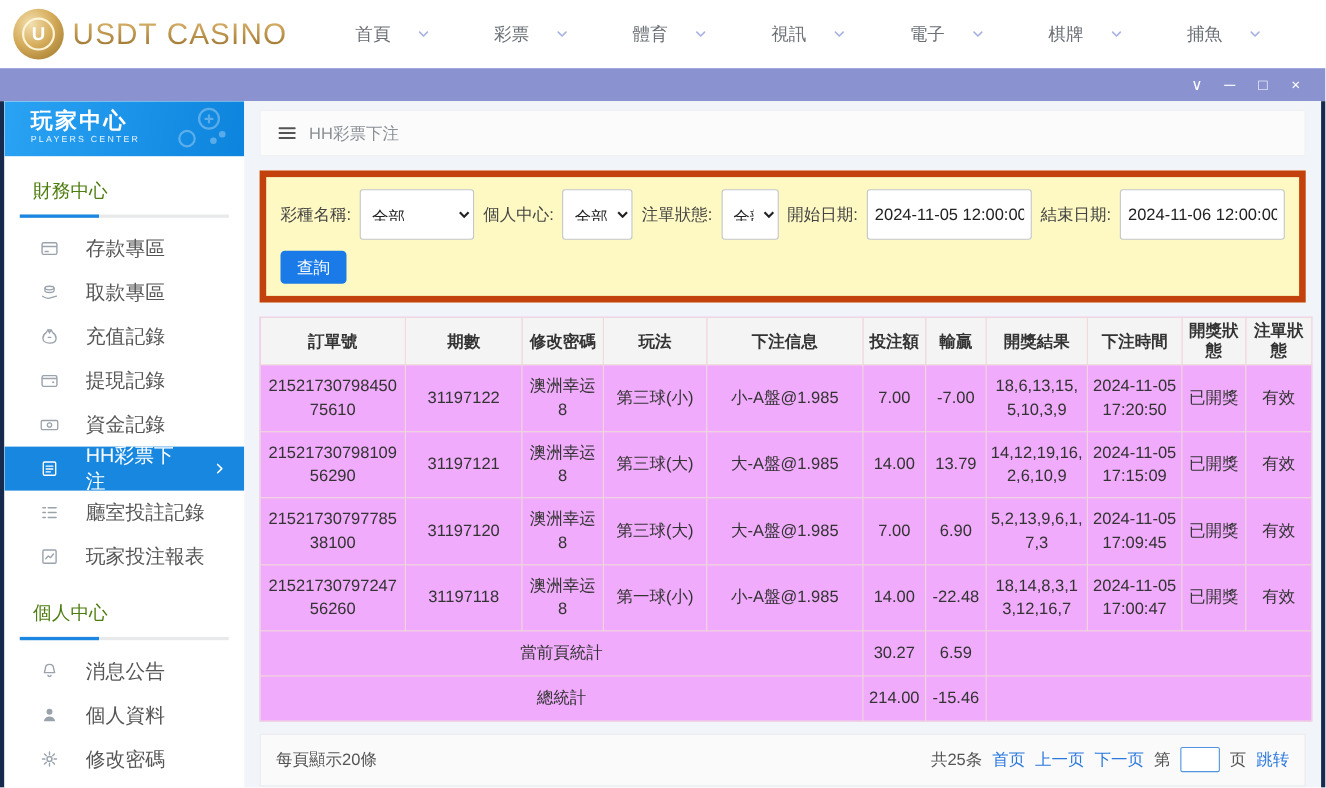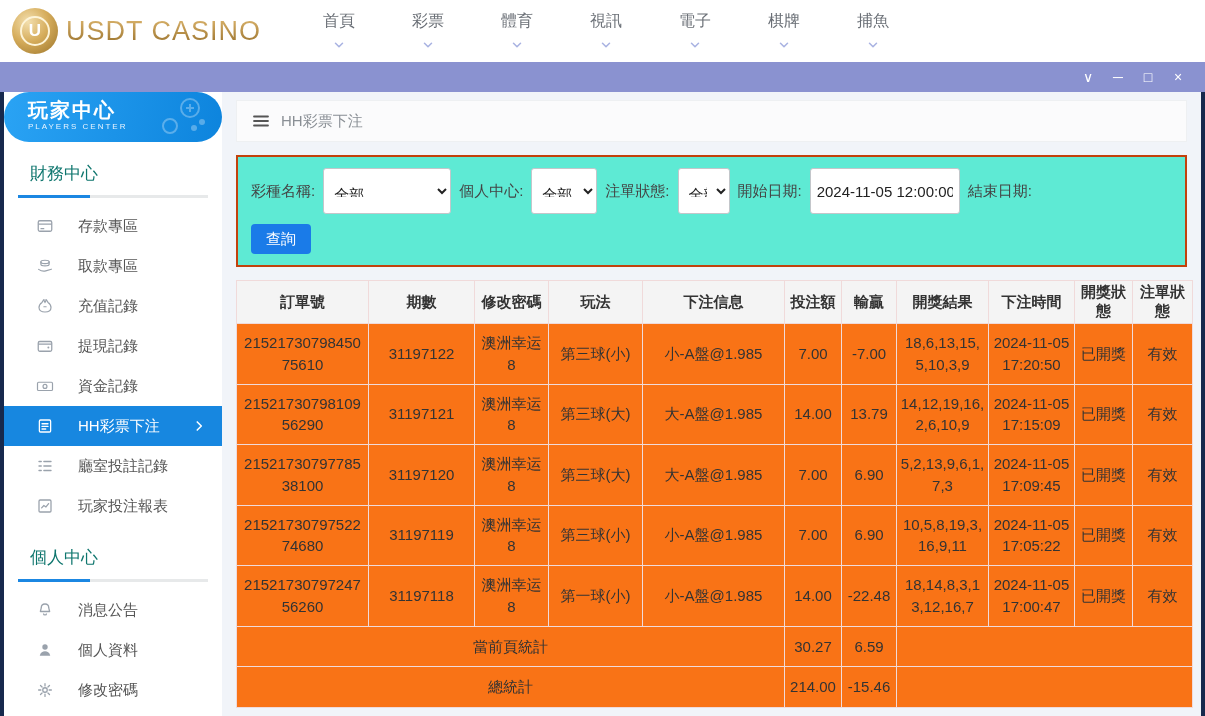--- a/index.html
+++ b/index.html
@@ -12,73 +12,73 @@
   .coin { width:46px; height:46px; border-radius:50%;
           background:radial-gradient(circle at 35% 30%, #f3dfae, #d6ad5c 45%, #9a7227 100%);
           display:flex; align-items:center; justify-content:center; }
   .coin-inner { width:30px; height:30px; border-radius:50%; border:2px solid #fdf4d8;
           display:flex; align-items:center; justify-content:center;
           color:#fff; font-weight:bold; font-size:17px; }
   .brand { font-size:27px; font-weight:normal; letter-spacing:1px;
           background:linear-gradient(180deg,#d8b169 10%,#9c742f 90%);
           -webkit-background-clip:text; background-clip:text; color:transparent; }
   .mainnav { display:flex; margin-left:62px; gap:57px; }
-  .nav-item { display:flex; align-items:center; gap:6px; cursor:pointer; text-decoration:none;flex-direction:column; }
+  .nav-item { display:flex; align-items:center; gap:23px; cursor:pointer; text-decoration:none; }
   .nav-label { font-size:16px; color:#6a6f76; }
   .chev { width:14px; height:14px; color:#a9b3e2; }
 
   
   .titlebar { height:30px; background:#8a92d0; display:flex; align-items:center;
               justify-content:flex-end; padding-right:14px; gap:4px; }
   .win-btn { color:#fff; font-size:14px; width:26px; height:24px; display:flex;
              align-items:center; justify-content:center; cursor:pointer; }
 
   
   .frame { display:flex; height:624px; border-left:4px solid #17294d; border-right:4px solid #17294d; background:#f1f4f9; }
 
   
   .sidebar { width:218px; background:#fff; flex:none; overflow:hidden; }
   .side-header { height:50px; background:linear-gradient(100deg,#2aa3f4,#0d84dd);
-                 padding:6px 0 0 24px; position:relative; overflow:hidden;border-radius:25px; }
+                 padding:6px 0 0 24px; position:relative; overflow:hidden; }
   .side-header-title { color:#fff; font-size:20px; font-weight:bold; letter-spacing:2px; line-height:24px; }
   .side-header-sub { color:#e8f4ff; font-size:8px; letter-spacing:2px; }
   .pad-art { position:absolute; right:10px; top:4px; width:60px; height:44px; color:#fff; opacity:.3; }
   .side-section { margin-top:20px; }
-  .side-section-title { font-size:17px; color:#0f766e; padding-left:26px; }
+  .side-section-title { font-size:17px; color:#4d7c0f; padding-left:26px; }
   .side-underline { margin:10px 14px 0 14px; height:3px; background:#e7e9ea; position:relative; }
   .side-underline::before { content:""; position:absolute; left:0; top:0; width:72px; height:3px; background:#1b87e2; }
   .menu { list-style:none; padding:8px 0 0 0; }
   .menu-item { height:40px; display:flex; align-items:center; padding-left:32px; gap:24px;
-               font-size:15px; color:#555; cursor:pointer; }
+               font-size:18px; color:#555; cursor:pointer; }
   .menu-item .mi-svg { width:18px; height:18px; color:#9aa2ac; flex:none; }
   .menu-item.active { background:#1787e0; color:#fff; }
   .menu-item.active .mi-svg { color:#fff; }
   .mi-arrow { width:14px; height:14px; margin-left:auto; margin-right:16px; color:#fff; }
 
   
   .main { flex:1; padding:8px 14px 0 14px; display:flex; flex-direction:column; overflow:hidden; }
   .breadcrumb { height:42px; background:#fbfbfc; border:1px solid #eef0f2; display:flex;
                 align-items:center; gap:12px; padding:0 16px; flex:none; }
   .burger { width:16px; height:12px; color:#555; }
   .bc-title { font-size:15px; color:#8a8f95; }
 
-  .filter-card { margin-top:13px; background:#5eead4; border:2px solid #c2410c; padding:11px 13px; flex:none; }
+  .filter-card { margin-top:13px; background:#fef9c3; border:6px solid #c2410c; padding:11px 13px; flex:none; }
   .filter-row { display:flex; align-items:center; gap:8px; font-size:15px; color:#444; white-space:nowrap; }
   .filter-row select, .filter-row input[type=text] {
       height:46px; border:1px solid #c3c6ca; border-radius:3px; background:#fff;
       font-size:15px; color:#222; font-family:inherit; padding:16px 6px; }
   .sel-lottery { width:128px; }
   .sel-draw { width:66px; }
   .sel-order { width:52px; }
   .inp-date { width:150px; }
   .btn-search { margin-top:10px; background:#1a7be8; color:#fff; border:none; border-radius:4px;
                 height:30px; padding:0 15px; font-size:15px; cursor:pointer; font-family:inherit; }
 
   .table-wrap { margin-top:13px; flex:none; }
-  table { width:100%; border-collapse:collapse; table-layout:fixed; background:#f97316;
+  table { width:100%; border-collapse:collapse; table-layout:fixed; background:#f0abfc;
           border:1px solid #dcdcdc; font-size:15px; }
   th { background:#f4f4f4; font-weight:bold; color:#333; height:42px; border:1px solid #f0dada; padding:2px; }
   td { border:1px solid #f0dada; text-align:center; padding:8px 3px; color:#333; line-height:1.45; }
   td.wrap-hard { word-break:break-all; }
   tr.sum-row td { padding:9px 5px; }
 
   .pager { margin-top:11px; border:1px solid #e8e9eb; background:#fafafa; height:48px;
            display:flex; align-items:center; justify-content:space-between; padding:0 14px;
            font-size:15px; color:#555; flex:none; }
   .pager-right { display:flex; align-items:center; gap:9px; }
@@ -310,20 +310,21 @@
       <div class="filter-row">
         <span>彩種名稱:</span>
         <select class="sel-lottery"><option>全部</option></select>
         <span>個人中心:</span>
         <select class="sel-draw"><option>全部</option></select>
         <span>注單狀態:</span>
         <select class="sel-order"><option>全部</option></select>
         <span>開始日期:</span>
         <input type="text" class="inp-date" value="2024-11-05 12:00:00" style="">
         <span>結束日期:</span>
+        <input type="text" class="inp-date" value="2024-11-06 12:00:00" style="">
       </div>
       <button class="btn-search">查詢</button>
     </div>
 
     <div class="table-wrap">
       <table>
         <colgroup>
           <col style="width:132px">
             <col style="width:106px">
             <col style="width:74px">
@@ -385,33 +386,20 @@
               <td>第三球(大)</td>
               <td>大-A盤@1.985</td>
               <td>7.00</td>
               <td>6.90</td>
               <td class="wrap-hard">5,2,13,9,6,1,7,3</td>
               <td>2024-11-05 17:09:45</td>
               <td>已開獎</td>
               <td>有效</td>
             </tr>
             <tr>
-              <td class="wrap-hard">2152173079752274680</td>
-              <td>31197119</td>
-              <td>澳洲幸运8</td>
-              <td>第三球(小)</td>
-              <td>小-A盤@1.985</td>
-              <td>7.00</td>
-              <td>6.90</td>
-              <td class="wrap-hard">10,5,8,19,3,16,9,11</td>
-              <td>2024-11-05 17:05:22</td>
-              <td>已開獎</td>
-              <td>有效</td>
-            </tr>
-            <tr>
               <td class="wrap-hard">2152173079724756260</td>
               <td>31197118</td>
               <td>澳洲幸运8</td>
               <td>第一球(小)</td>
               <td>小-A盤@1.985</td>
               <td>14.00</td>
               <td>-22.48</td>
               <td class="wrap-hard">18,14,8,3,13,12,16,7</td>
               <td>2024-11-05 17:00:47</td>
               <td>已開獎</td>

